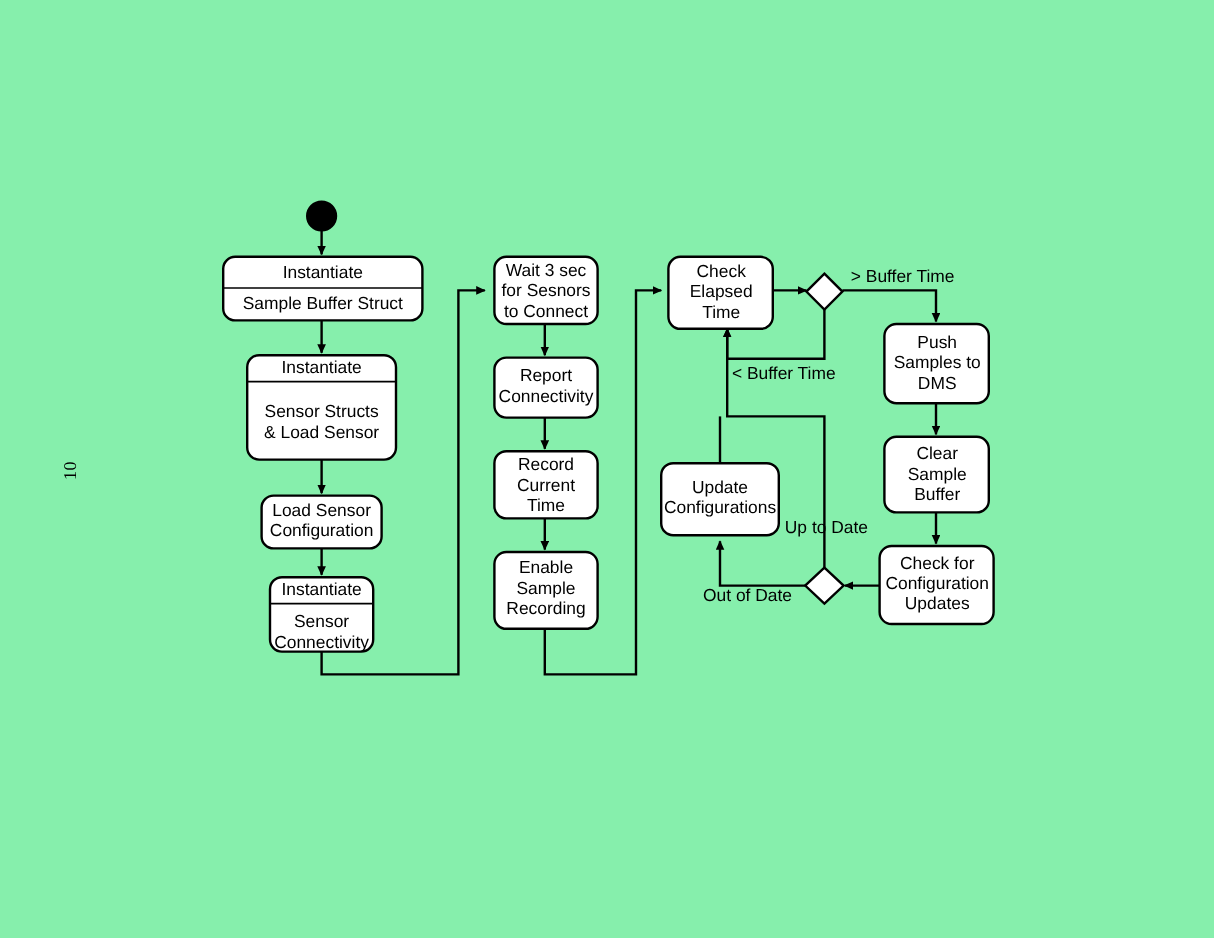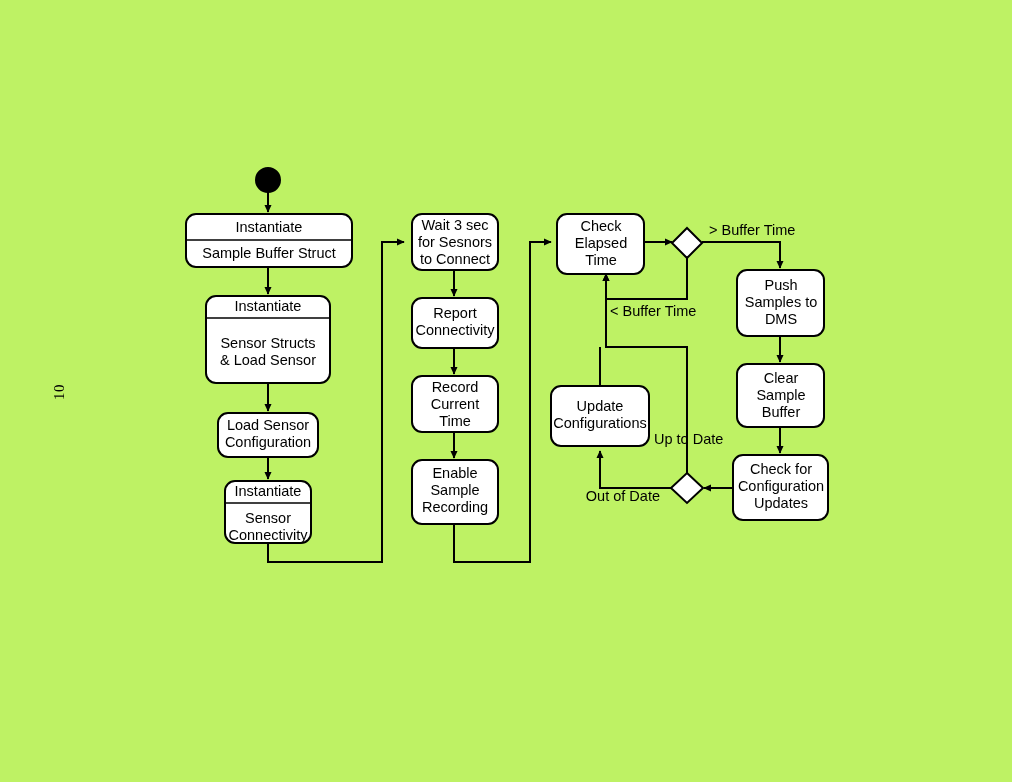--- a/index.html
+++ b/index.html
@@ -10,21 +10,21 @@
   body {
     width: 1012px;
     height: 782px;
     position: relative;
     font-family: "Liberation Sans", sans-serif;
     overflow: hidden;
   }
   #page {
     position: absolute;
     inset: 0;
-    background: #bef264;
+    background: #86efac;
   }
   #diagram-svg {
     position: absolute;
     left: 0;
     top: 0;
   }
   .node-rect {
     fill: #ffffff;
     stroke: #000000;
     stroke-width: 2;

